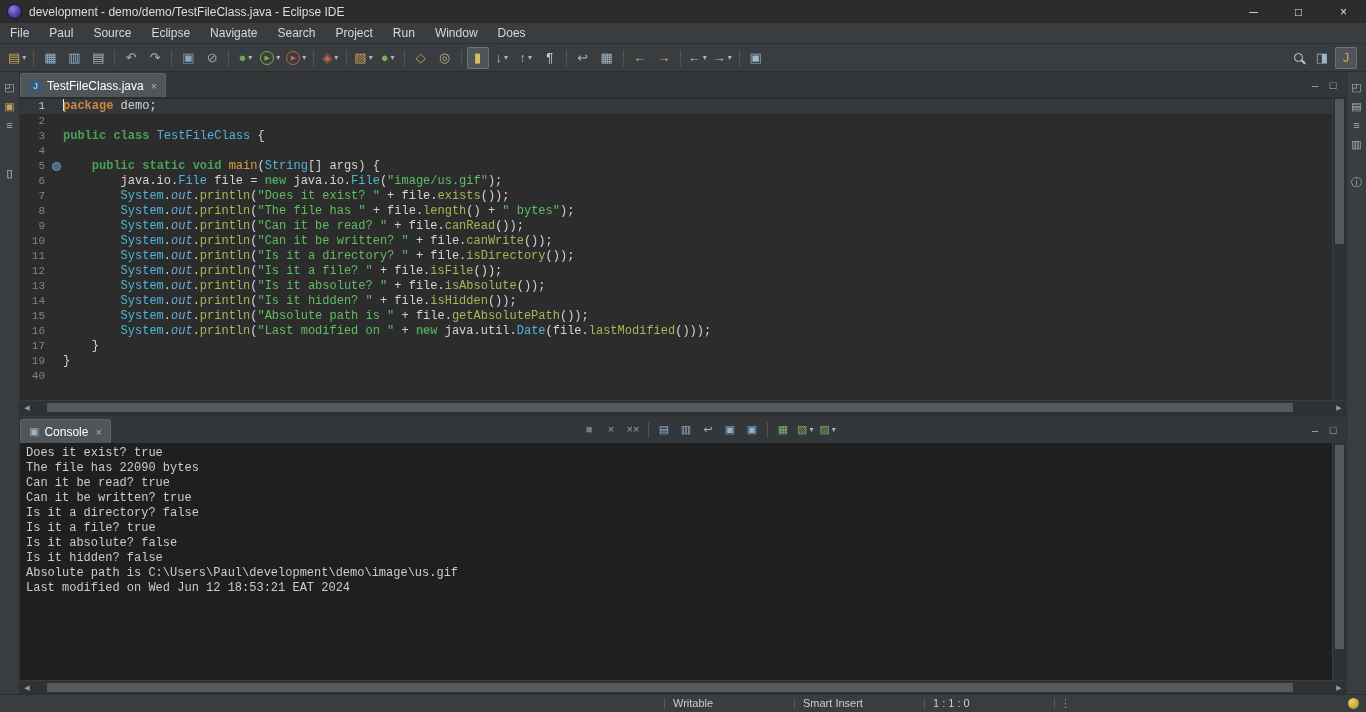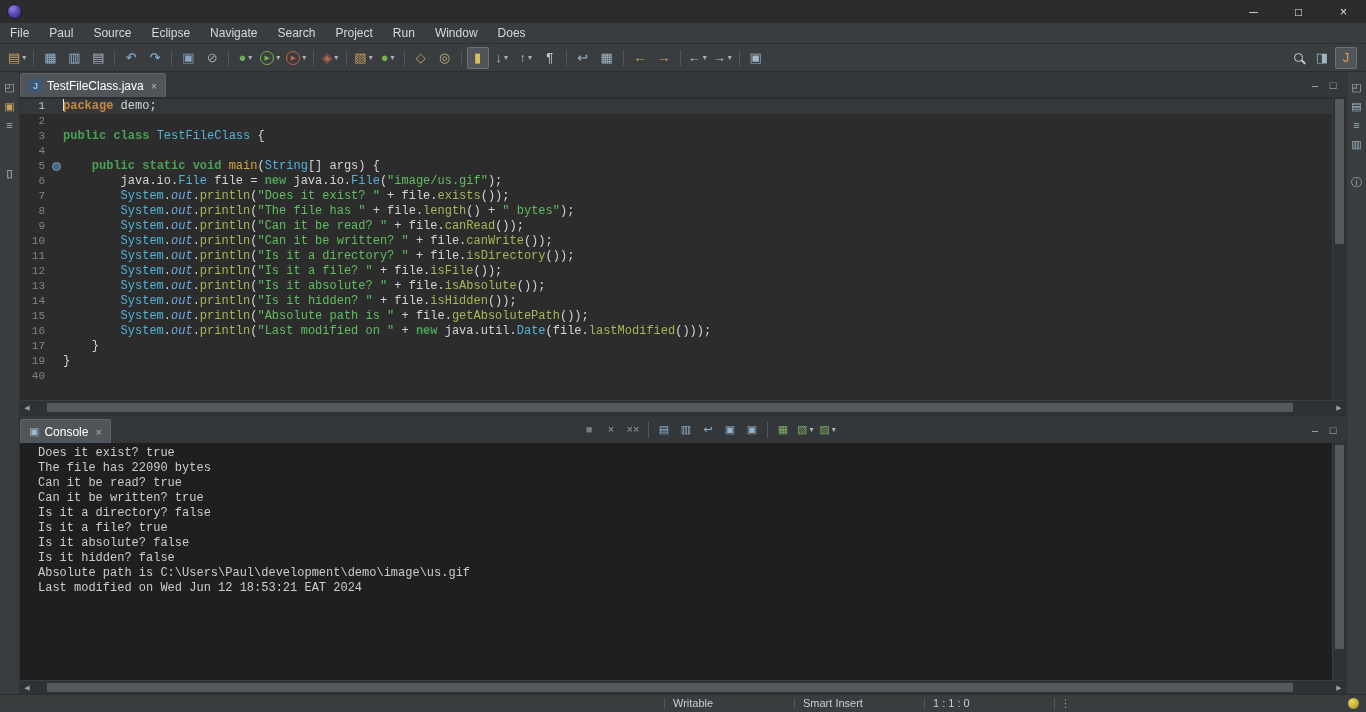--- a/index.html
+++ b/index.html
@@ -69,37 +69,38 @@
   .htrack{flex:1;position:relative;height:100%;}
   .hthumb{position:absolute;top:2px;bottom:2px;left:1%;width:96%;background:#55595C;}
 
   
   .console-section{flex:1;display:flex;flex-direction:column;background:#34373A;border-top:2px solid #2E3032;min-height:0;}
   .console-section .tabbar{height:27px;}
   #console-toolbar{display:flex;align-items:center;margin-left:auto;align-self:center;}
   #console-toolbar .tb-btn{height:20px;min-width:20px;font-size:11px;}
   .console-statusline{height:16px;background:#37393C;font-size:11px;color:#C3C7CB;padding-left:6px;display:flex;align-items:center;border-bottom:1px solid #2E3032;overflow:hidden;}
   .console-statusline span{white-space:pre;}
-  .console-out-wrap{flex:1;display:flex;min-height:0;background:#1F1F1F;padding-left:12px;}
+  .console-out-wrap{flex:1;display:flex;min-height:0;background:#1F1F1F;}
   #console-lines{flex:1;overflow:hidden;padding:3px 0 0 6px;font-family:"Liberation Mono","DejaVu Sans Mono",monospace;font-size:12px;line-height:15px;color:#CCCCCC;white-space:pre;}
 
   
   .statusbar{height:17px;background:#3A3D3E;border-top:1px solid #2B2D2E;display:flex;align-items:center;font-size:11px;color:#C9CDD1;}
   .sb-spacer{width:664px;flex:none;}
   .sb-sep{width:1px;height:11px;background:#55585A;flex:none;}
   .sb-cell{width:129px;padding-left:8px;flex:none;white-space:nowrap;}
   .sb-dots{color:#9A9EA2;margin-left:5px;}
   .notif{width:11px;height:11px;border-radius:50%;margin-left:auto;margin-right:7px;
     background:radial-gradient(circle at 35% 30%, #E8D765 0%, #C0A93A 60%, #6E6218 100%);flex:none;}
 </style>
 </head>
 <body>
 
 <div class="titlebar">
   <div class="eclipse-logo"></div>
+  <span class="tb-title">development - demo/demo/TestFileClass.java - Eclipse IDE</span>
   <div class="win-controls">
     <div class="win-btn">─</div>
     <div class="win-btn">□</div>
     <div class="win-btn">×</div>
   </div>
 </div>
 
 <div class="menubar" id="menubar">
     <div class="menu-item">File</div>
     <div class="menu-item">Paul</div>

